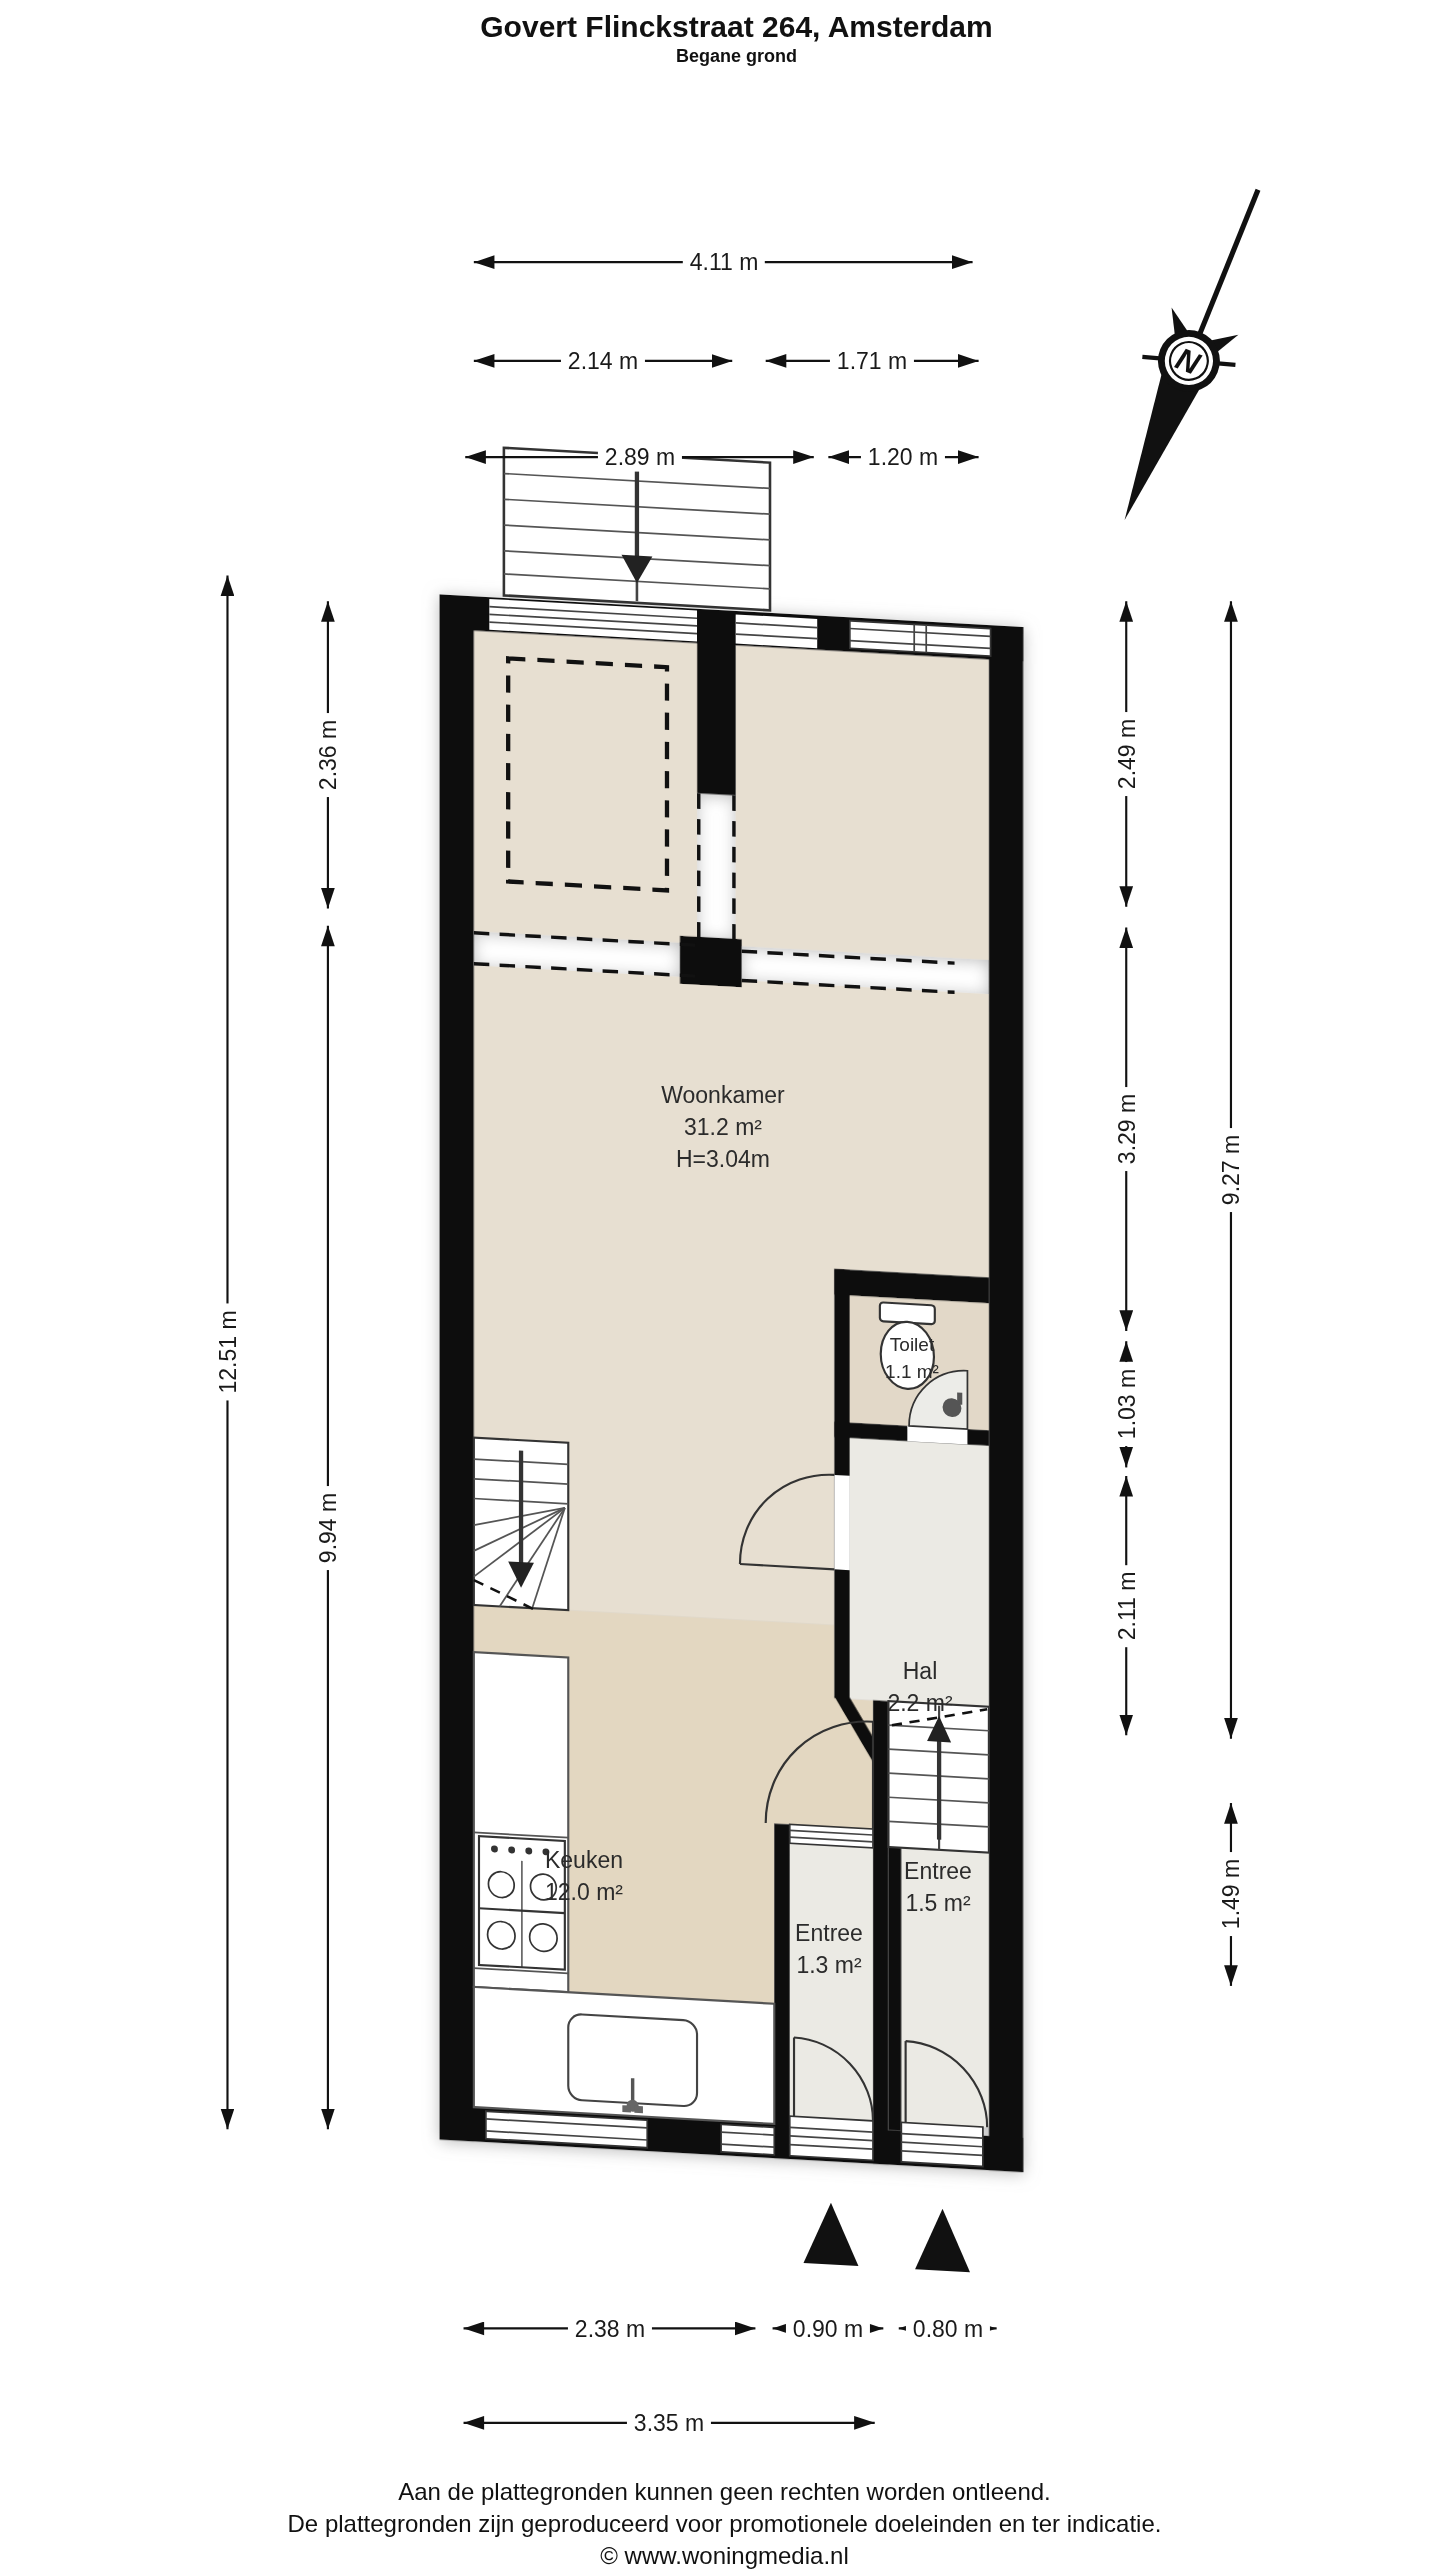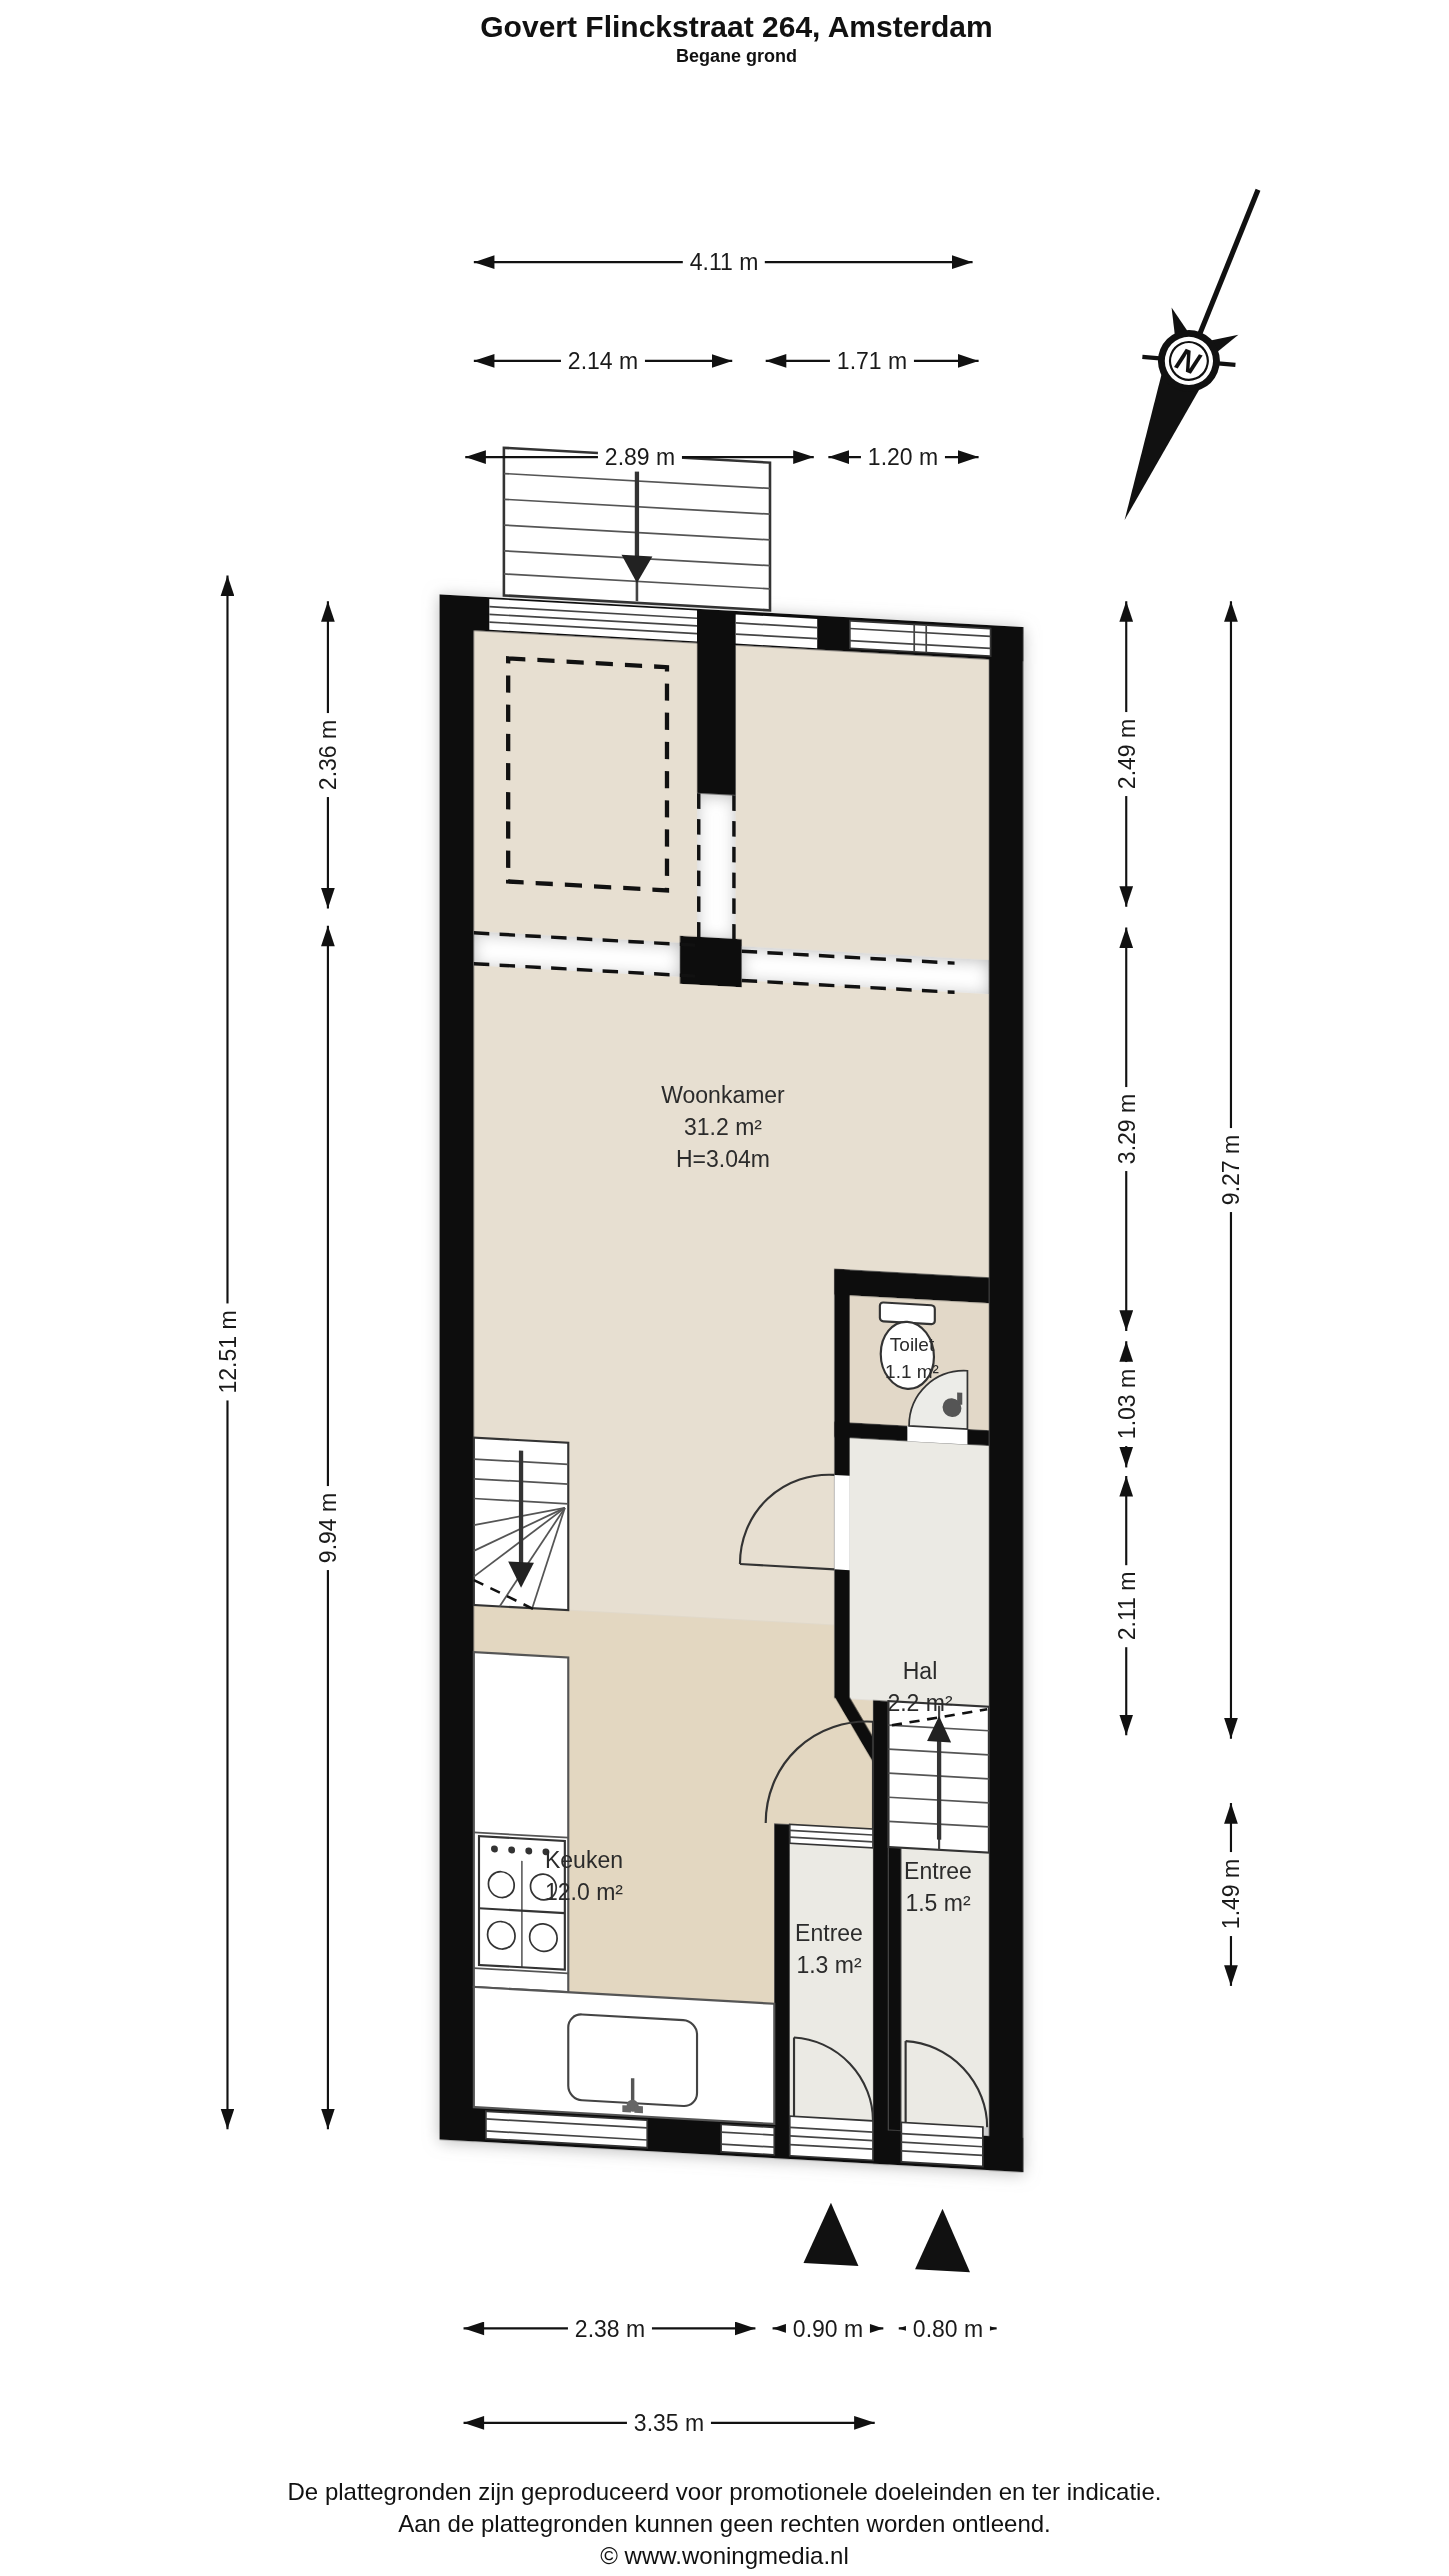--- a/index.html
+++ b/index.html
@@ -315,18 +315,18 @@
   <div class="room-label" style="left:829px;top:1949px;">
     <span>Entree</span><br>
     <span>1.3 m²</span>
   </div>
   <div class="room-label" style="left:938px;top:1887px;">
     <span>Entree</span><br>
     <span>1.5 m²</span>
   </div>
 
   <div id="footer">
+    <div>Aan de plattegronden kunnen geen rechten worden ontleend.</div>
     <div>De plattegronden zijn geproduceerd voor promotionele doeleinden en ter indicatie.</div>
-    <div>Aan de plattegronden kunnen geen rechten worden ontleend.</div>
     <div>© www.woningmedia.nl</div>
   </div>
 </div>
 
 
 </body></html>

